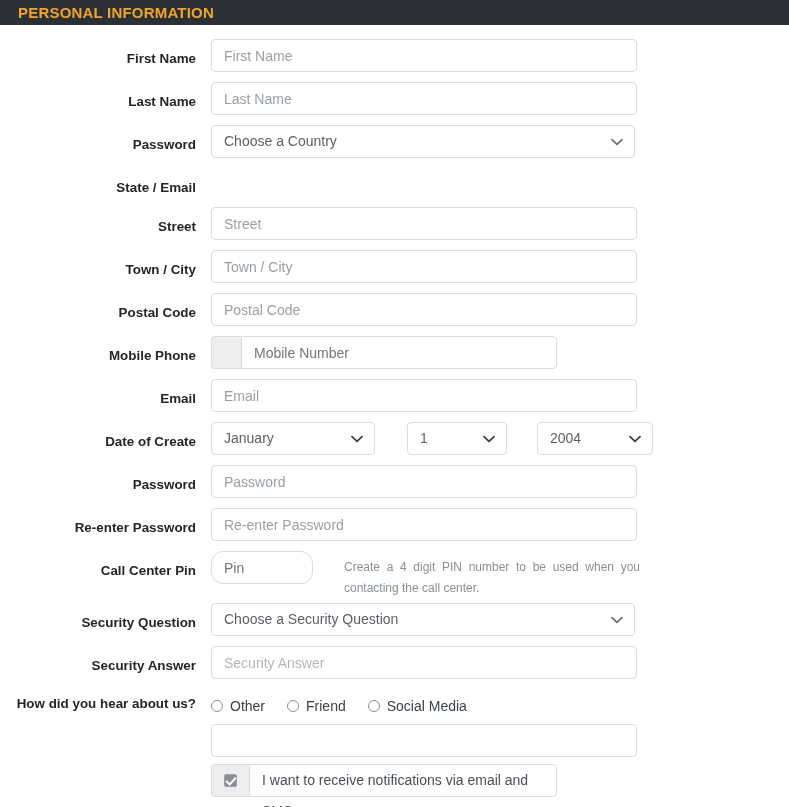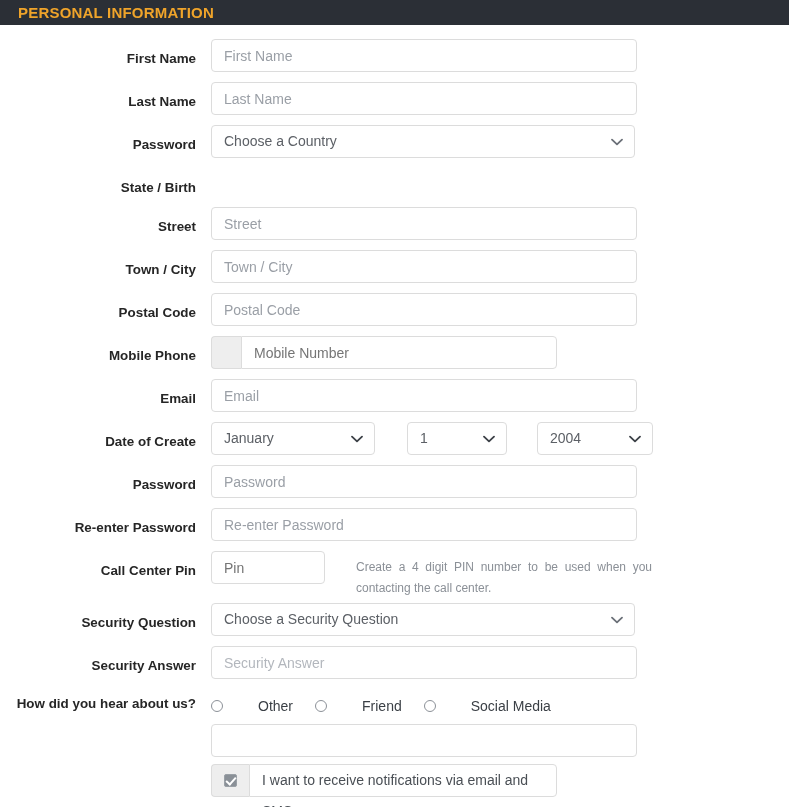--- a/index.html
+++ b/index.html
@@ -166,21 +166,21 @@
     left: 3px;
     top: 0px;
     width: 4px;
     height: 8px;
     border: solid #ffffff;
     border-width: 0 2px 2px 0;
     transform: rotate(42deg);
   }
 
   
-  .pin-input { width: 114px; }
+  .pin-input { width: 102px; border-radius: 12px; }
   .pin-help {
     width: 296px;
     margin-left: 31px;
     font-size: 12px;
     color: #8b9097;
     line-height: 21px;
     text-align: justify;
     padding-top: 6px;
   }
 
@@ -191,21 +191,20 @@
     height: 26px;
     padding-top: 8px;
   }
   .radio-item {
     display: flex;
     align-items: center;
     margin-right: 22px;
     font-size: 14px;
     color: #3a3f45;
     cursor: pointer;
-    gap: 28px;
   }
   .radio-item:last-child { margin-right: 0; }
   .rb {
     width: 12px;
     height: 12px;
     border: 1px solid #8c9198;
     border-radius: 50%;
     background: #fff;
     margin-right: 7px;
     flex: 0 0 12px;
@@ -252,21 +251,21 @@
           <span class="chev">
             <svg width="12" height="8" viewBox="0 0 12 8">
                 <path d="M1 1.6L6 6.4L11 1.6" stroke="#6b7078" stroke-width="1.8" fill="none" stroke-linecap="round" stroke-linejoin="round"></path>
               </svg>
           </span>
         </div>
       </div>
     </div>
 
     <div class="row">
-      <div class="label-col">State / Birth</div>
+      <div class="label-col">State / Email</div>
     </div>
 
     <div class="row">
       <div class="label-col">Street</div>
       <div class="field-col">
         <input class="ctl text-input" type="text" placeholder="Street" style="">
       </div>
     </div>
 
     <div class="row">

